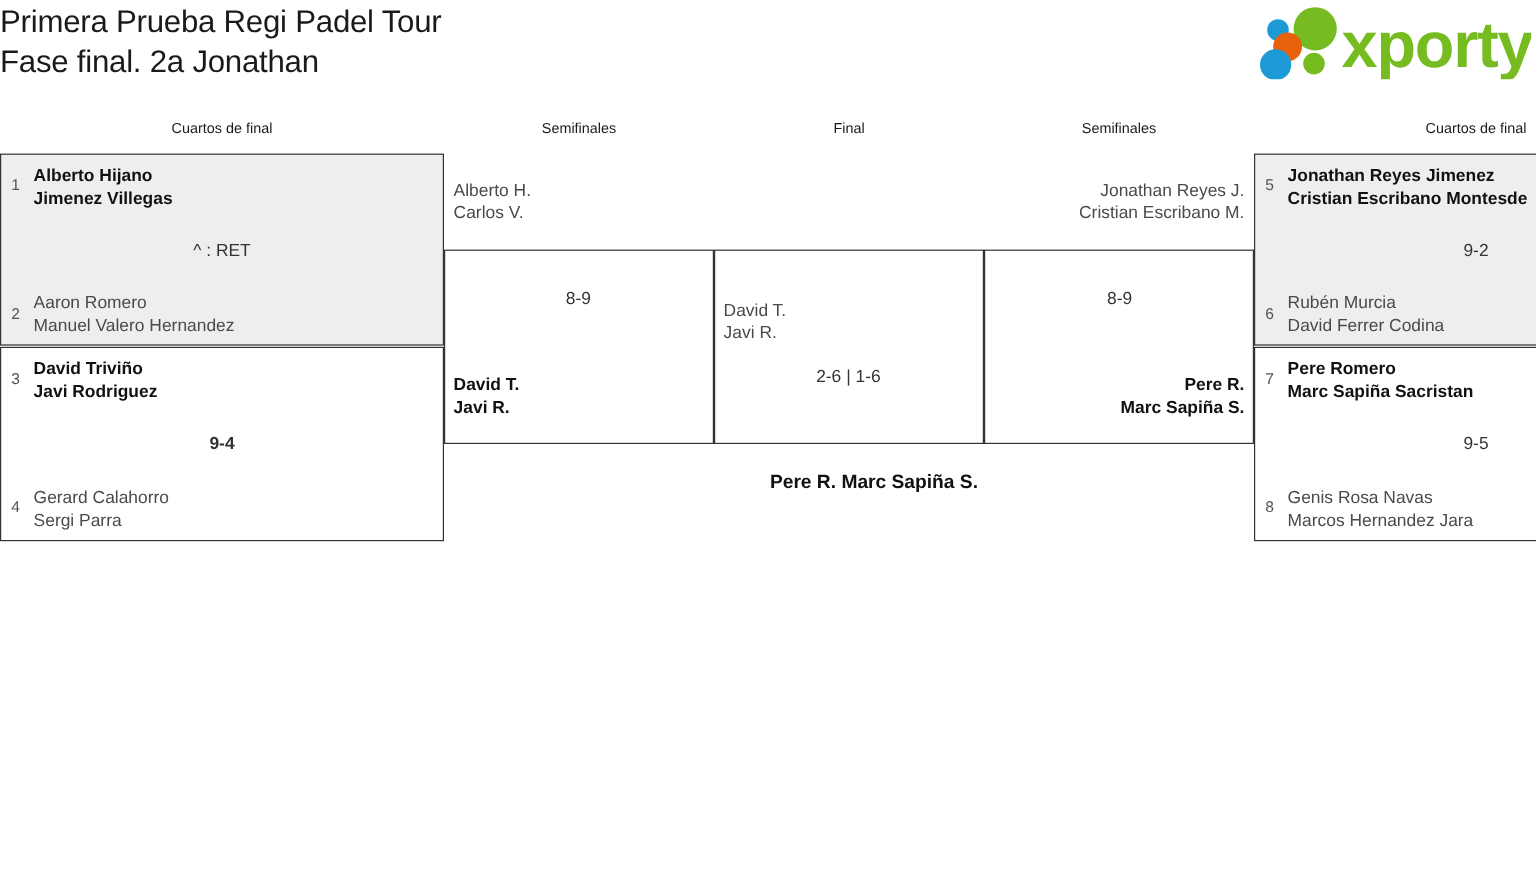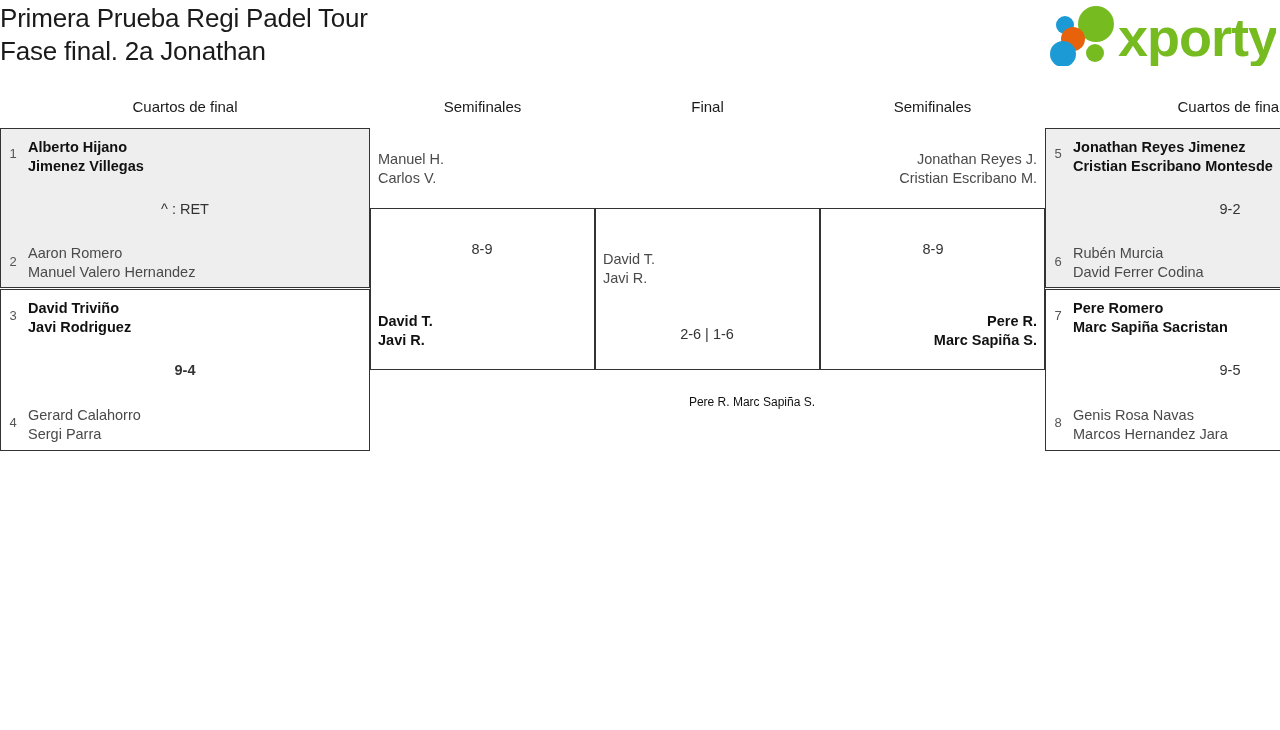--- a/index.html
+++ b/index.html
@@ -20,21 +20,21 @@
     color: #1a1a1a; white-space: nowrap; letter-spacing: -0.2px;
   }
 
   
   .logo { position: absolute; left: 1048px; top: 4px; width: 228px; height: 62px; }
   .logo svg { display: block; }
 
   
   .round-head {
     position: absolute; top: 96px;
-    font-size: 15px; line-height: 22px; color: #1a1a1a;
+    font-size: 12px; line-height: 22px; color: #1a1a1a;
     text-align: center; white-space: nowrap;
   }
   .rh-qf-l   { left: 0px;   width: 370px; }
   .rh-sf-l   { left: 370px; width: 225px; }
   .rh-final  { left: 595px; width: 225px; }
   .rh-sf-r   { left: 820px; width: 225px; }
   .rh-qf-r   { left: 1045px; width: 370px; text-align: center; }
 
   
   .box { position: absolute; border: 1px solid #333333; }
@@ -57,22 +57,22 @@
 
   
   .score {
     position: absolute; font-size: 14.5px; line-height: 19px;
     color: #333333; white-space: nowrap;
   }
   .score.center { text-align: center; }
 
   
   .champion {
-    position: absolute; font-size: 12px; line-height: 19px;
-    font-weight: 400; color: #111111; text-align: right; white-space: nowrap;
+    position: absolute; font-size: 16px; line-height: 19px;
+    font-weight: 700; color: #111111; text-align: right; white-space: nowrap;
   }
 </style>
 </head>
 <body>
 
 <div id="root">
 
   <div class="title-block">
     <div class="title-line">Primera Prueba Regi Padel Tour</div>
     <div class="title-line">Fase final. 2a Jonathan</div>
@@ -120,35 +120,35 @@
   </div>
   <div class="score center" style="left:100px; top:361px; width:170px;font-weight:bold;">9-4</div>
   <div class="seed" style="left:4px; top:415px;">4</div>
   <div class="team lose left" style="left:28px; top:406px;">
     <span class="ln">Gerard Calahorro</span>
     <span class="ln">Sergi Parra</span>
   </div>
 
   <div class="box plain" style="left:370px; top:208px; width:225px; height:162px;"></div>
   <div class="team lose left" style="left:378px; top:150px;">
-    <span class="ln">Manuel H.</span>
+    <span class="ln">Alberto H.</span>
     <span class="ln">Carlos V.</span>
   </div>
   <div class="score center" style="left:397px; top:240px; width:170px;">8-9</div>
   <div class="team win left" style="left:378px; top:312px;">
     <span class="ln">David T.</span>
     <span class="ln">Javi R.</span>
   </div>
 
   <div class="box plain" style="left:595px; top:208px; width:225px; height:162px;"></div>
   <div class="team lose left" style="left:603px; top:250px;">
     <span class="ln">David T.</span>
     <span class="ln">Javi R.</span>
   </div>
-  <div class="score center" style="left:622px; top:325px; width:170px;">2-6 | 1-6</div>
+  <div class="score center" style="left:622px; top:305px; width:170px;">2-6 | 1-6</div>
   <div class="champion" style="left:540px; top:393px; width:275px;">
     <span class="ln">Pere R.</span>
     <span class="ln">Marc Sapiña S.</span>
   </div>
 
   <div class="box plain" style="left:820px; top:208px; width:225px; height:162px;"></div>
   <div class="team lose right" style="left:770px; top:150px; width:267px;">
     <span class="ln">Jonathan Reyes J.</span>
     <span class="ln">Cristian Escribano M.</span>
   </div>

